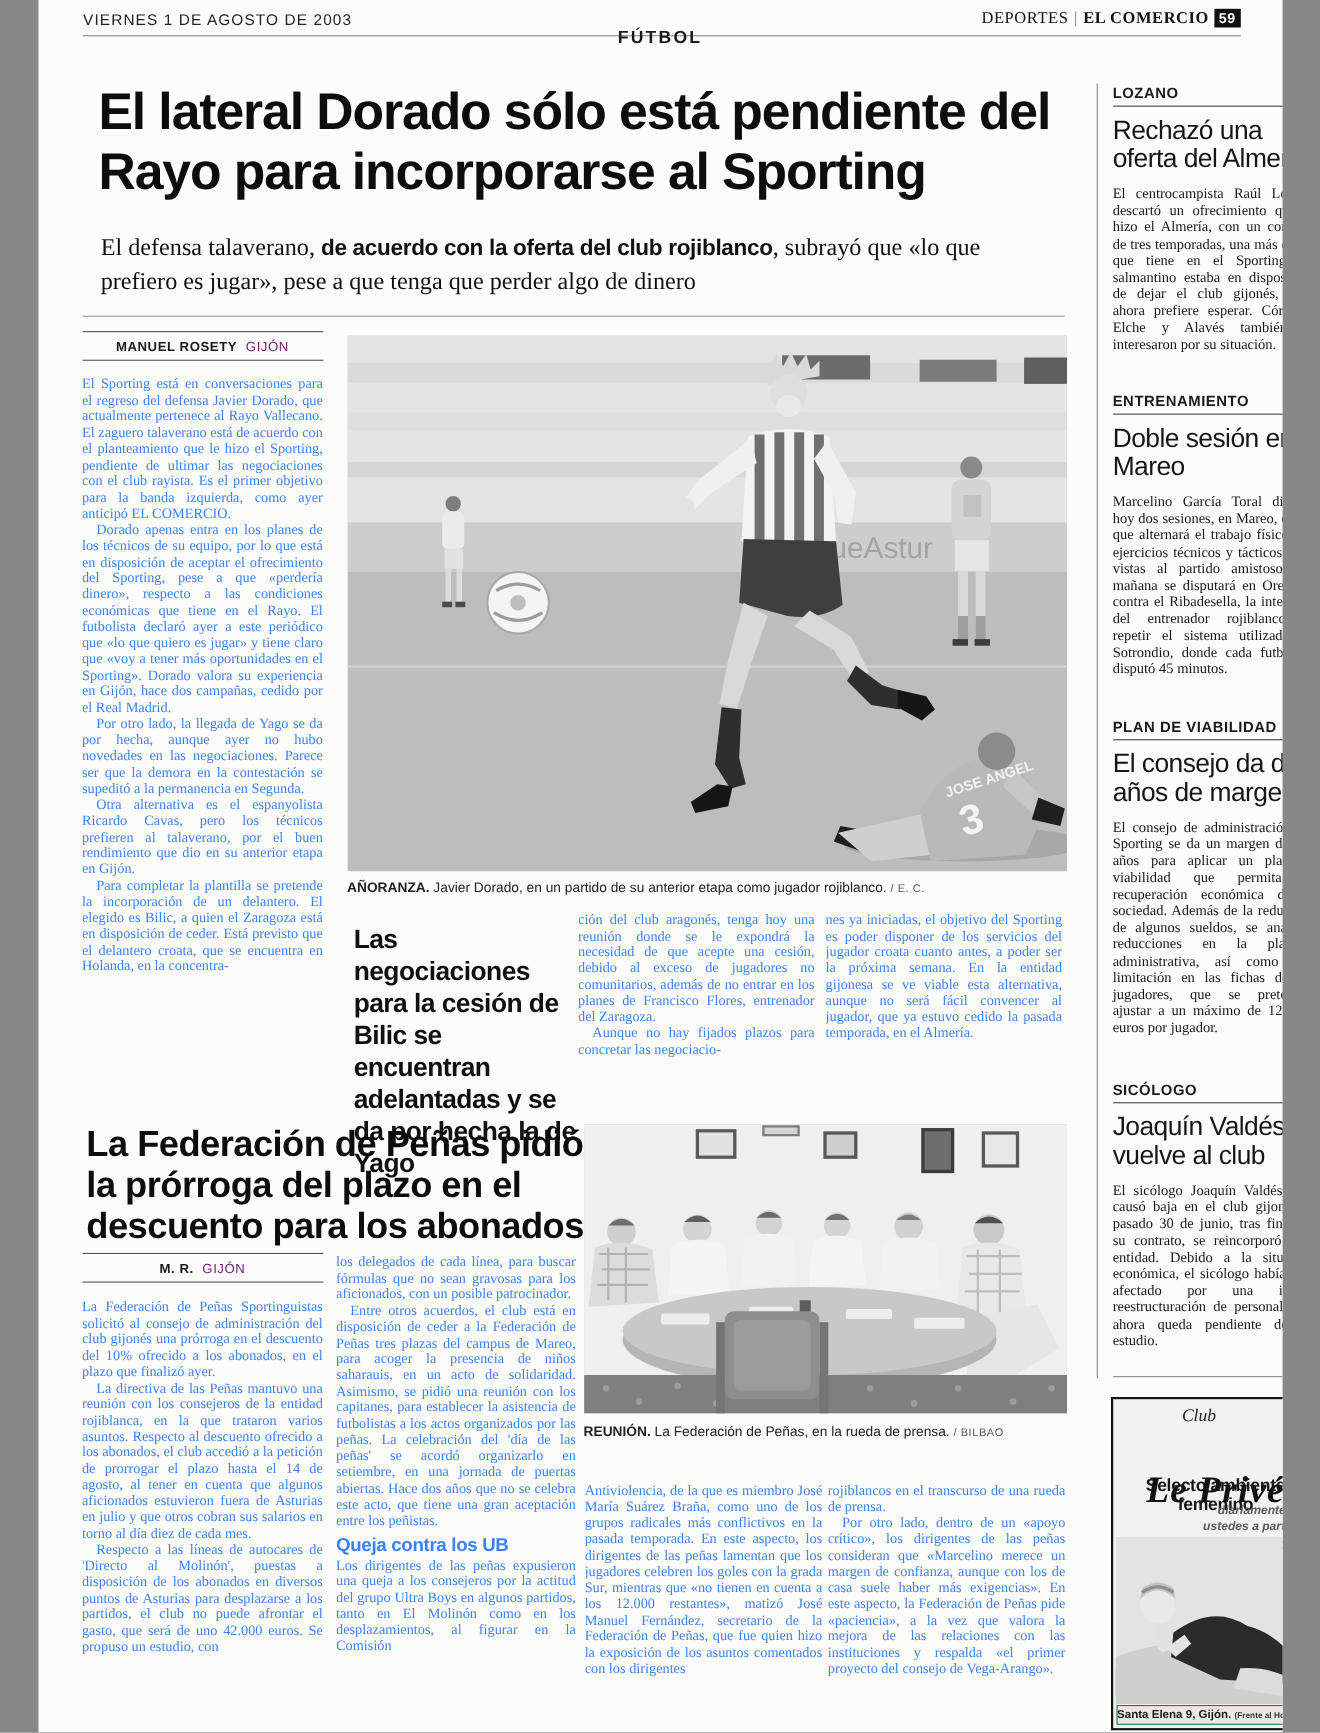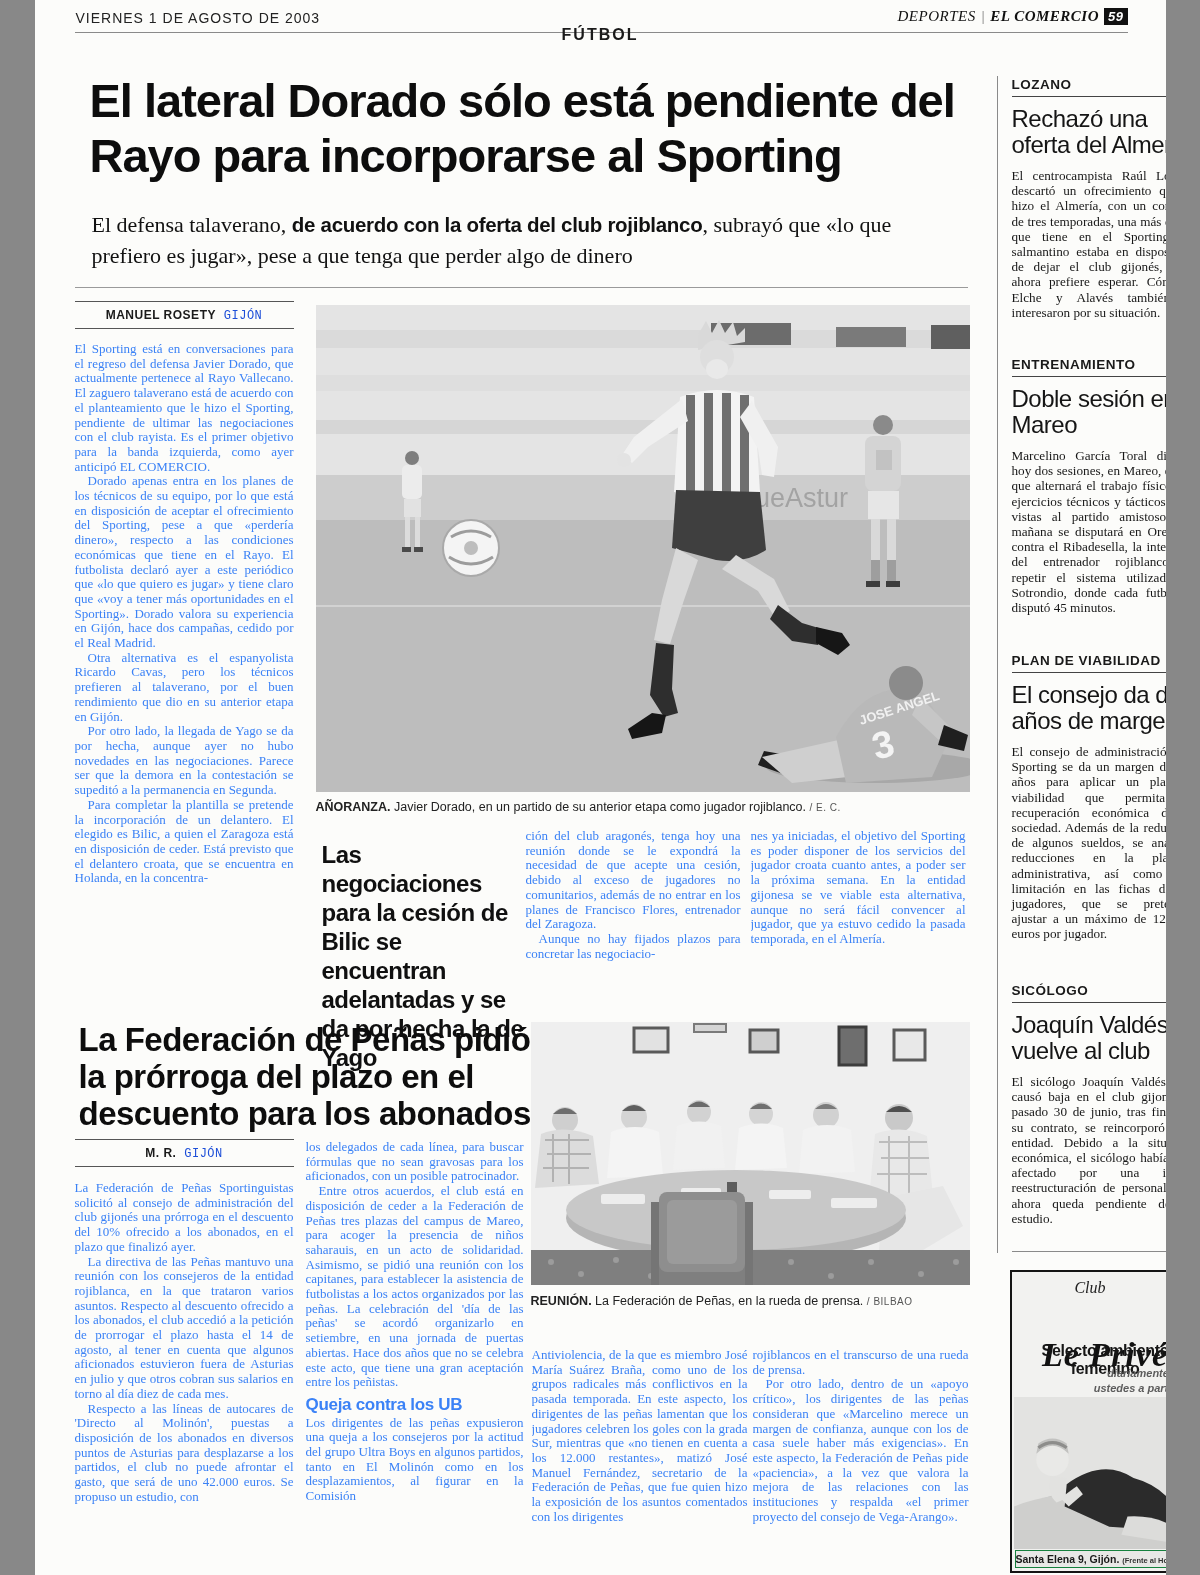--- a/index.html
+++ b/index.html
@@ -2,41 +2,41 @@
 <html><head>
 <meta charset="utf-8">
 <style>
   html,body{margin:0;padding:0;background:#888;}
   .page{position:relative;width:1131px;height:1575px;margin:0 auto;background:#fcfcfa;
         color:#1a1a1a;overflow:hidden;font-family:"Liberation Sans",sans-serif;}
   .serif{font-family:"Liberation Serif",serif;}
 
   
   .hdr-date{position:absolute;left:41px;top:10px;font-size:14px;letter-spacing:1px;color:#222;}
-  .hdr-right{position:absolute;right:38px;top:8px;font-family:"Liberation Serif",serif;font-size:15px;letter-spacing:.5px;color:#111;font-style:italic;}
+  .hdr-right{position:absolute;right:38px;top:8px;font-family:"Liberation Serif",serif;font-size:15px;letter-spacing:.5px;color:#111;}
   .hdr-right .sep{color:#777;padding:0 5px;}
   .hdr-right .paper{font-weight:700;}
   .hdr-pagenum{display:inline-block;background:#111;color:#fff;font-family:"Liberation Sans",sans-serif;
                font-weight:700;font-size:13px;padding:1px 4px;margin-left:5px;}
   .hdr-rule{position:absolute;left:40px;right:38px;top:32px;border-top:1px solid #8a8a8a;}
   .hdr-section{position:absolute;left:0;right:0;top:26px;text-align:center;font-weight:700;
                font-size:16px;letter-spacing:2px;}
 
   
   .a1-headline{position:absolute;left:55px;top:74px;width:885px;font-weight:700;
                font-size:47px;line-height:1.17;letter-spacing:-1px;color:#0d0d0d;}
   .a1-standfirst{position:absolute;left:57px;top:210px;width:865px;font-family:"Liberation Serif",serif;
                  font-size:22px;line-height:1.4;color:#111;}
   .a1-standfirst b{font-family:"Liberation Sans",sans-serif;font-size:20.5px;letter-spacing:-.3px;}
   .a1-rule{position:absolute;left:40px;top:287px;width:893px;border-top:1px solid #9a9a9a;}
 
   .byline{border-top:1px solid #555;border-bottom:1px solid #555;text-align:center;
           font-size:12px;padding:6px 0 5px;letter-spacing:.5px;}
   .byline .who{font-weight:700;}
-  .byline .where{color:#1d4ed8;margin-left:4px;font-family:Liberation Mono, monospace;}
+  .byline .where{color:#701a75;margin-left:4px;}
   .a1-byline{position:absolute;left:40px;top:301px;width:219px;}
 
   .coltext{font-family:"Liberation Serif",serif;font-size:13px;line-height:14.7px;
            text-align:justify;color:#3b82f6;overflow:hidden;}
   .coltext p{margin:0;}
   .coltext p.ind{text-indent:13px;}
   .a1-col1{position:absolute;left:40px;top:342px;width:219px;height:663px;}
 
   .photo1{position:absolute;left:281px;top:305px;width:654px;height:487px;background:#d7d7d7;}
   .photo2{position:absolute;left:496px;top:1022px;width:439px;height:263px;background:#d7d7d7;}
@@ -108,22 +108,22 @@
   <div class="a1-rule"></div>
 
   <div class="byline a1-byline">
     <span class="who">MANUEL ROSETY</span>
     <span class="where">GIJÓN</span>
   </div>
 
   <div class="coltext a1-col1">
     <p>El Sporting está en conversaciones para el regreso del defensa Javier Dorado, que actualmente pertenece al Rayo Vallecano. El zaguero talaverano está de acuerdo con el planteamiento que le hizo el Sporting, pendiente de ultimar las negociaciones con el club rayista. Es el primer objetivo para la banda izquierda, como ayer anticipó EL COMERCIO.</p>
     <p class="ind">Dorado apenas entra en los planes de los técnicos de su equipo, por lo que está en disposición de aceptar el ofrecimiento del Sporting, pese a que «perdería dinero», respecto a las condiciones económicas que tiene en el Rayo. El futbolista declaró ayer a este periódico que «lo que quiero es jugar» y tiene claro que «voy a tener más oportunidades en el Sporting». Dorado valora su experiencia en Gijón, hace dos campañas, cedido por el Real Madrid.</p>
+    <p class="ind">Por otro lado, la llegada de Yago se da por hecha, aunque ayer no hubo novedades en las negociaciones. Parece ser que la demora en la contestación se supeditó a la permanencia en Segunda.</p>
     <p class="ind">Otra alternativa es el espanyolista Ricardo Cavas, pero los técnicos prefieren al talaverano, por el buen rendimiento que dio en su anterior etapa en Gijón.</p>
-    <p class="ind">Por otro lado, la llegada de Yago se da por hecha, aunque ayer no hubo novedades en las negociaciones. Parece ser que la demora en la contestación se supeditó a la permanencia en Segunda.</p>
     <p class="ind">Para completar la plantilla se pretende la incorporación de un delantero. El elegido es Bilic, a quien el Zaragoza está en disposición de ceder. Está previsto que el delantero croata, que se encuentra en Holanda, en la concentra-</p>
   </div>
 
   <div class="photo1">
     <svg width="654" height="487" viewBox="0 0 654 487" xmlns="http://www.w3.org/2000/svg">
       <rect x="0" y="0" width="654" height="170" fill="#e4e4e4"></rect>
       <rect x="0" y="25" width="654" height="18" fill="#dadada"></rect>
       <rect x="0" y="70" width="654" height="16" fill="#dedede"></rect>
       <rect x="0" y="115" width="654" height="14" fill="#d6d6d6"></rect>
       <rect x="395" y="18" width="80" height="22" fill="#6c6c6c"></rect>

